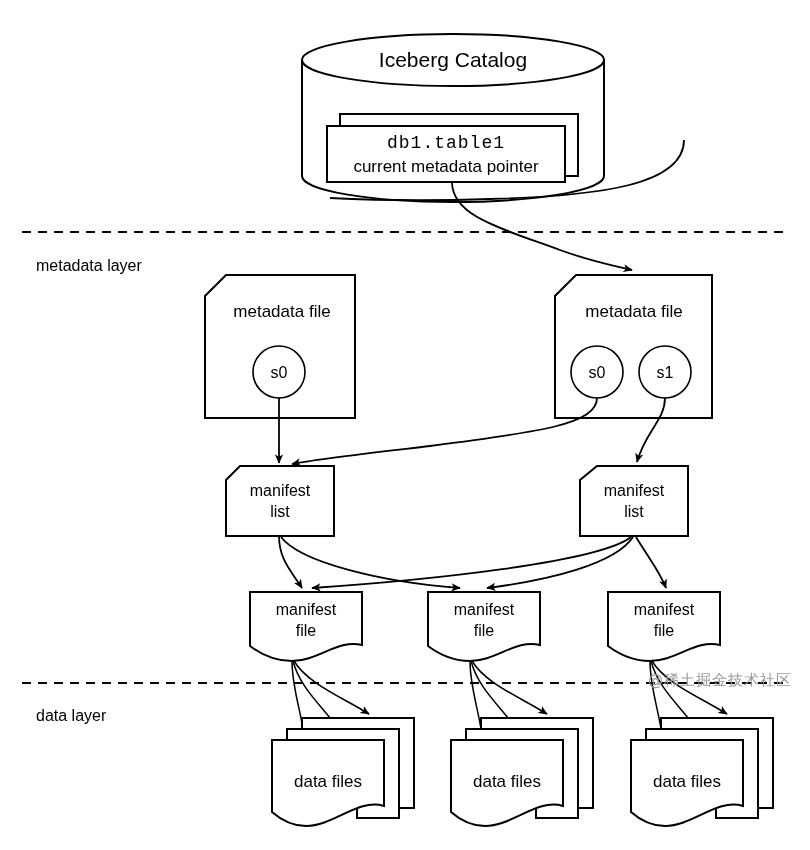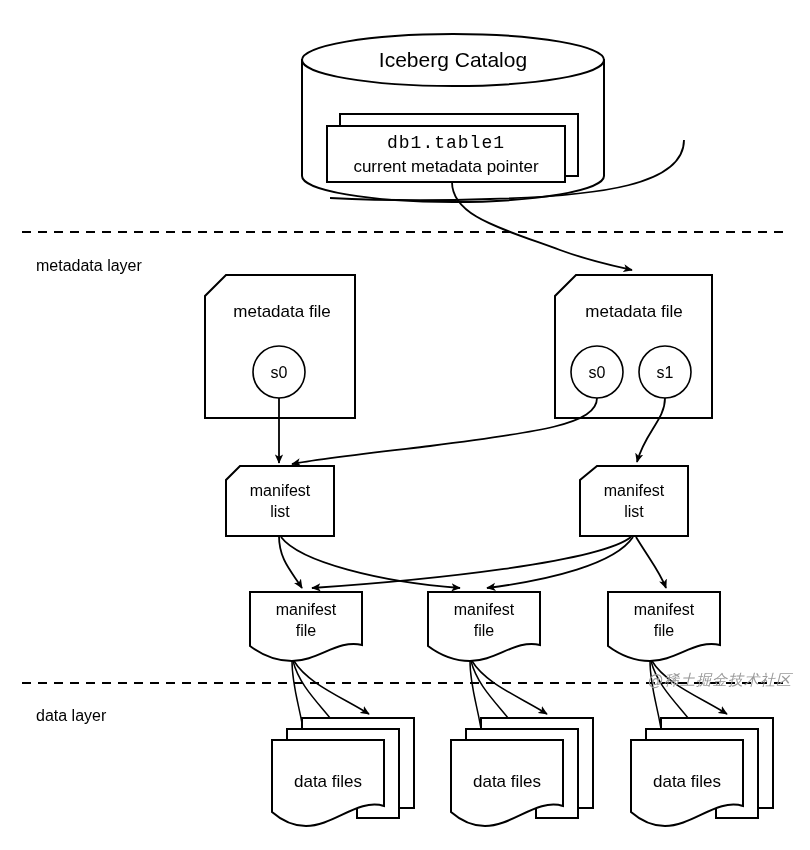--- a/index.html
+++ b/index.html
@@ -80,21 +80,20 @@
   .watermark {
     position: absolute;
     right: 18px;
     bottom: 14px;
     font-size: 15px;
     color: #9a9a9a;
     letter-spacing: 1px;
     font-family: "DejaVu Sans", sans-serif;
     white-space: nowrap;
     pointer-events: none;
-    font-style: italic;
   }
 </style>
 </head>
 <body>
 
 <div id="diagram-root">
 
   <svg id="iceberg-diagram" viewBox="0 0 810 850">
 
     <defs>

